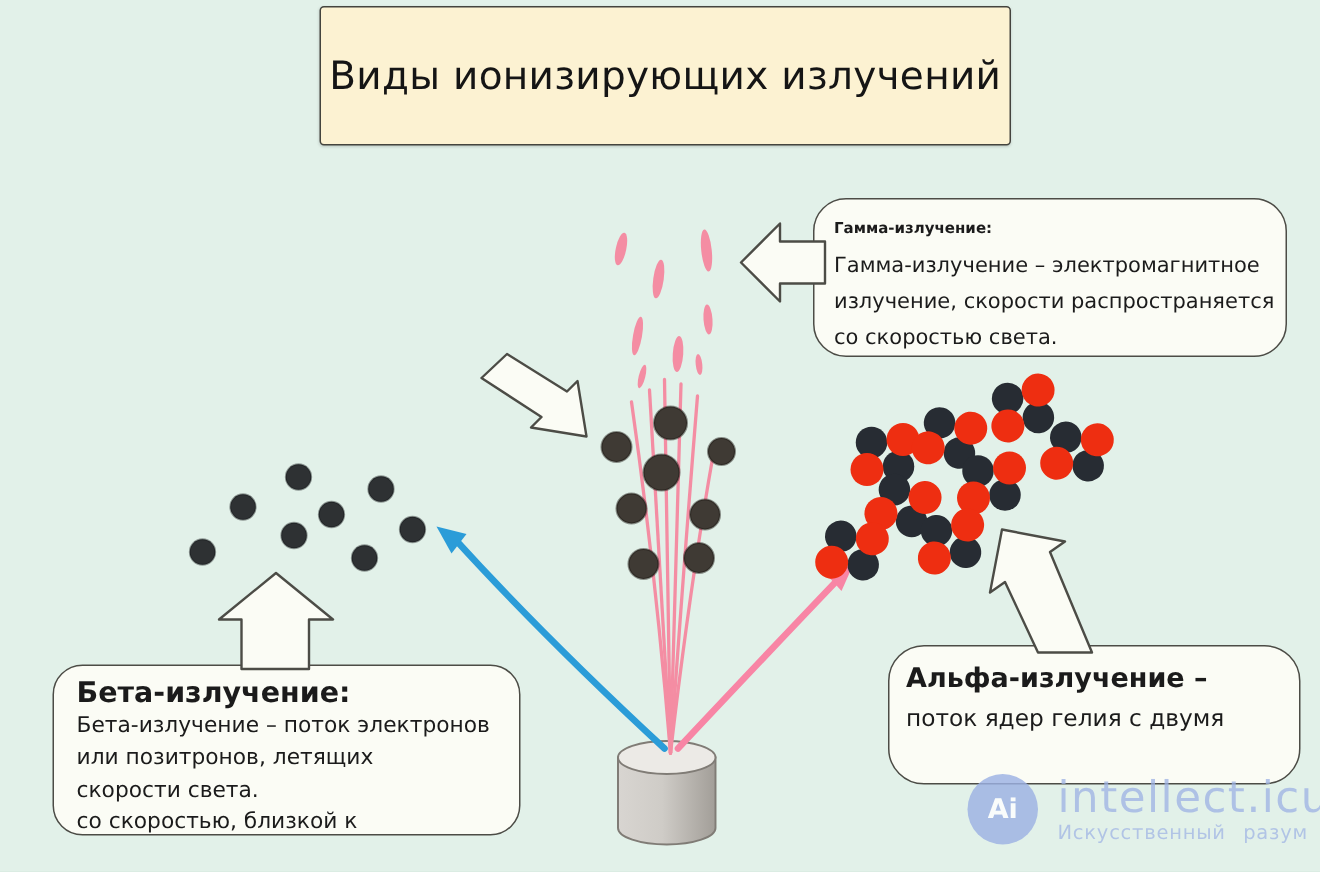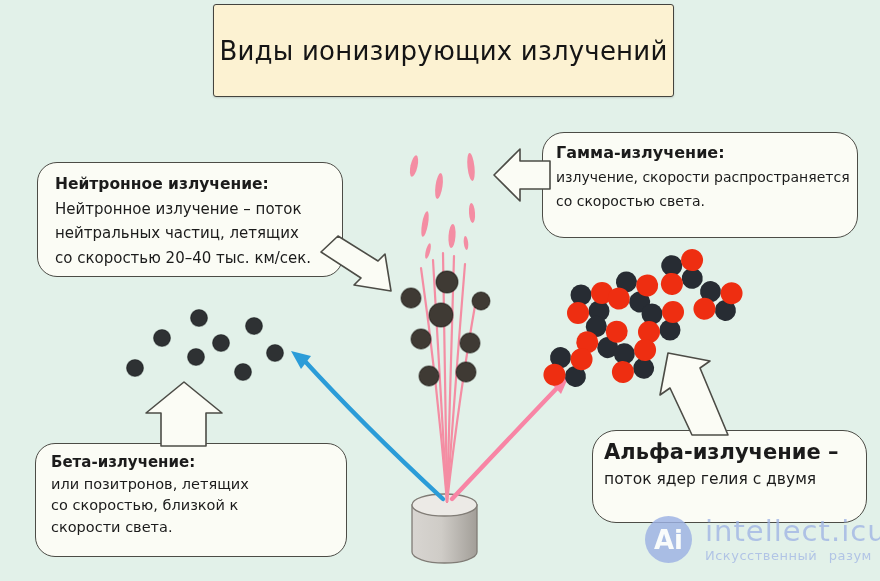--- a/index.html
+++ b/index.html
@@ -31,71 +31,67 @@
     box-sizing:border-box;
     z-index:1;
   }
   .callout .hd{font-weight:bold;}
   .callout div{white-space:nowrap;}
   .co-neutron{left:37px;top:162px;width:306px;height:115px;border-radius:20px;
     padding:9px 0 0 17px;font-size:15px;line-height:24.5px;}
   .co-neutron .hd{font-size:15.5px;}
   .co-gamma{left:542px;top:132px;width:316px;height:106px;border-radius:22px;
     padding:8px 0 0 13px;font-size:14px;line-height:24px;}
-  .co-gamma .hd{font-size:16px;}
+  .co-gamma .hd{font-size:10px;}
   .co-beta{left:35px;top:443px;width:312px;height:114px;border-radius:20px;
     padding:8px 0 0 15px;font-size:14.5px;line-height:21.5px;}
-  .co-beta .hd{font-size:15px;}
+  .co-beta .hd{font-size:19px;}
   .co-alpha{left:592px;top:430px;width:275px;height:93px;border-radius:24px;
     padding:8px 0 0 11px;font-size:15.5px;line-height:27px;}
-  .co-alpha .hd{font-size:21px;}
+  .co-alpha .hd{font-size:18px;}
   #fx{position:absolute;left:0;top:0;z-index:2;pointer-events:none;}
   .block-arrow{fill:var(--box-bg,#fbfcf5);stroke:var(--box-border,#4c4c46);stroke-width:1.6;stroke-linejoin:round;}
   .ray{fill:none;stroke:var(--ray-pink,#f48da3);stroke-width:2.2;stroke-linecap:round;}
   .watermark{
     position:absolute;left:645px;top:516px;z-index:3;
     display:flex;align-items:flex-start;gap:13px;
   }
   .wm-logo{
     width:47px;height:47px;border-radius:50%;
     background:var(--watermark-blue,#9db2e4);opacity:.82;
     display:flex;align-items:center;justify-content:center;
-    color:#ffffff;font-weight:bold;font-size:26px;
+    color:#ffffff;font-weight:bold;font-size:18px;
   }
   .wm-text{display:flex;flex-direction:column;}
   .wm-name{font-size:29px;line-height:30px;color:var(--watermark-blue,#9db2e4);opacity:.75;letter-spacing:1px;}
   .wm-tag{font-size:13px;margin-top:2px;color:var(--watermark-blue,#9db2e4);opacity:.7;word-spacing:7px;letter-spacing:.5px;}
 </style>
 </head>
 <body>
 
 <div class="stage">
 
   <div class="title-box">
     <div class="t">Виды ионизирующих излучений</div>
   </div>
 
-  <div class="callout co-neutron">
-    <div class="hd">Нейтронное излучение:</div>
-    <div>Нейтронное излучение – поток</div>
-    <div>нейтральных частиц, летящих</div>
-    <div>со скоростью 20–40 тыс. км/сек.</div>
-  </div>
 
   <div class="callout co-gamma">
     <div class="hd">Гамма-излучение:</div>
+    <div>Гамма-излучение – электромагнитное</div>
     <div>излучение, скорости распространяется</div>
     <div>со скоростью света.</div>
   </div>
 
   <div class="callout co-beta">
     <div class="hd">Бета-излучение:</div>
+    <div>Бета-излучение – поток электронов</div>
     <div>или позитронов, летящих</div>
+    <div>скорости света.</div>
     <div>со скоростью, близкой к</div>
-    <div>скорости света.</div>
   </div>
 
   <div class="callout co-alpha">
     <div class="hd">Альфа-излучение –</div>
     <div>поток ядер гелия с двумя</div>
   </div>
 
   <svg id="fx" width="880" height="581" viewBox="0 0 880 581">
     <defs>
       <linearGradient id="cylGrad" x1="0" y1="0" x2="1" y2="0">

